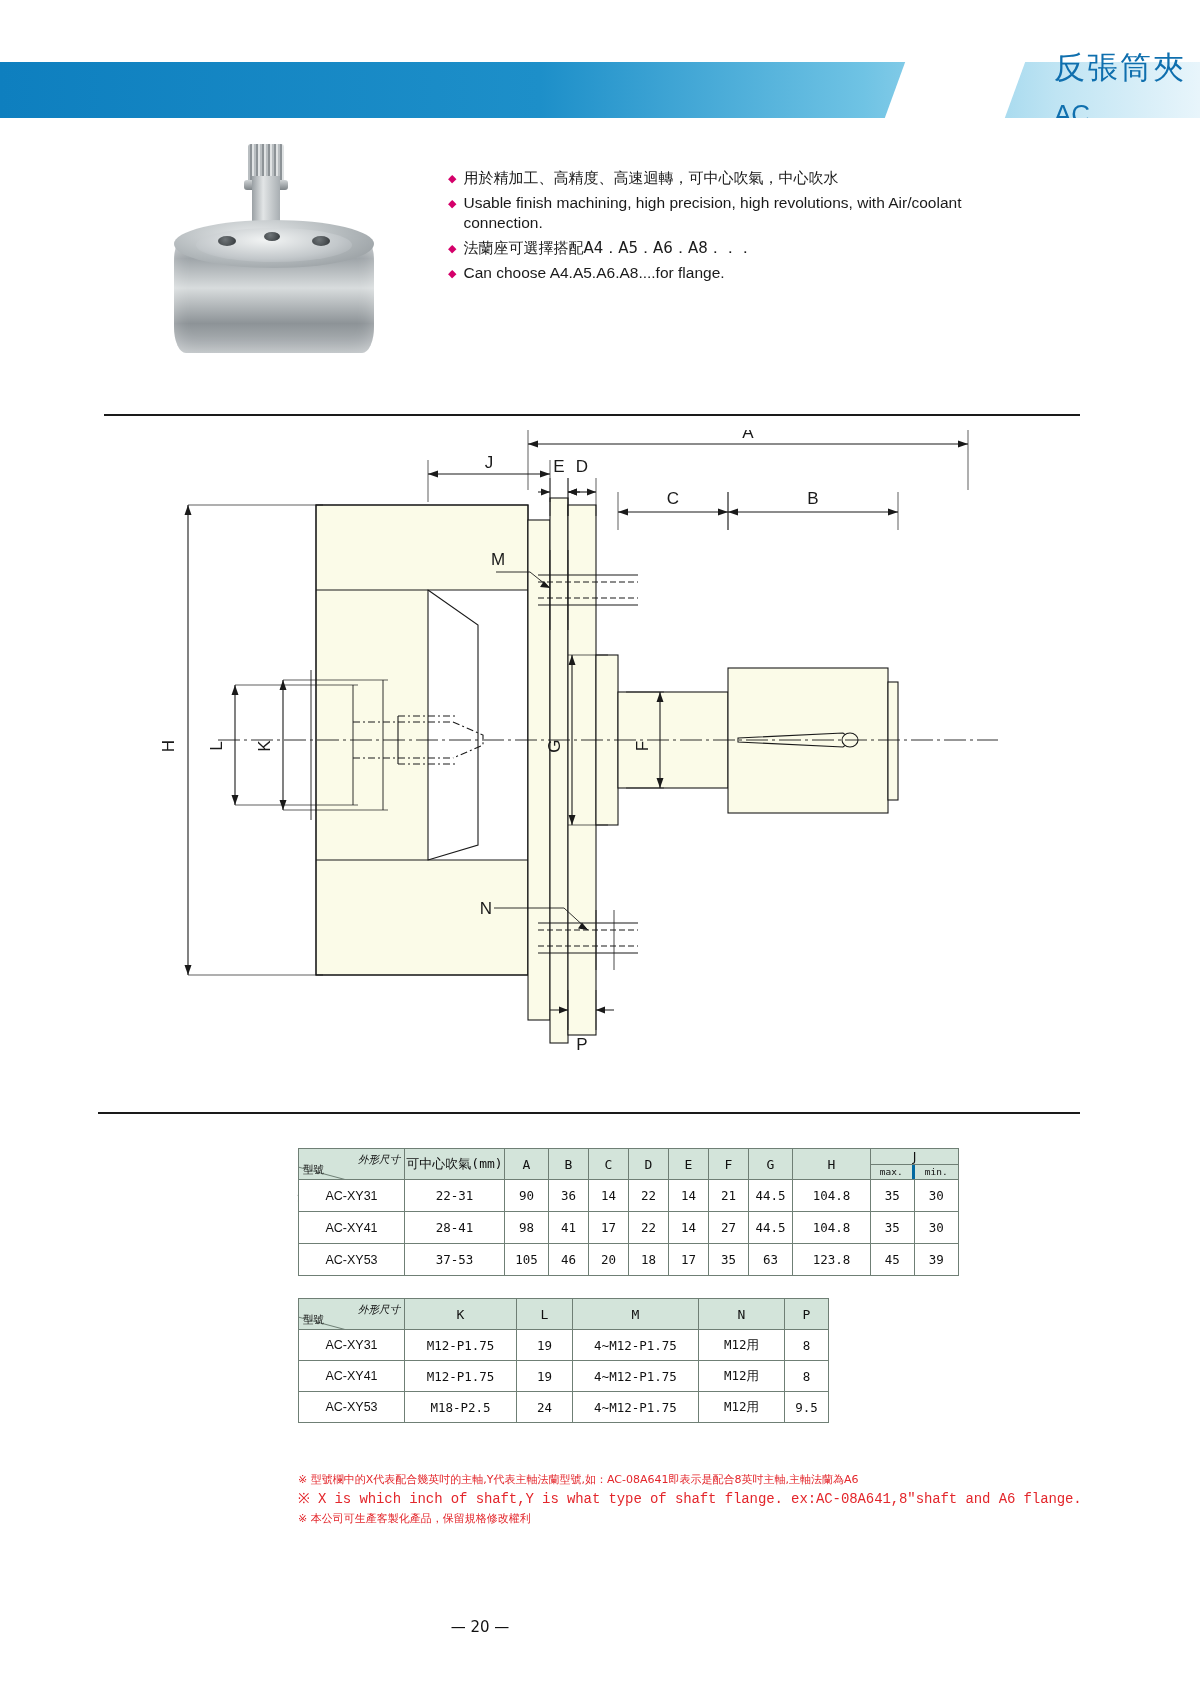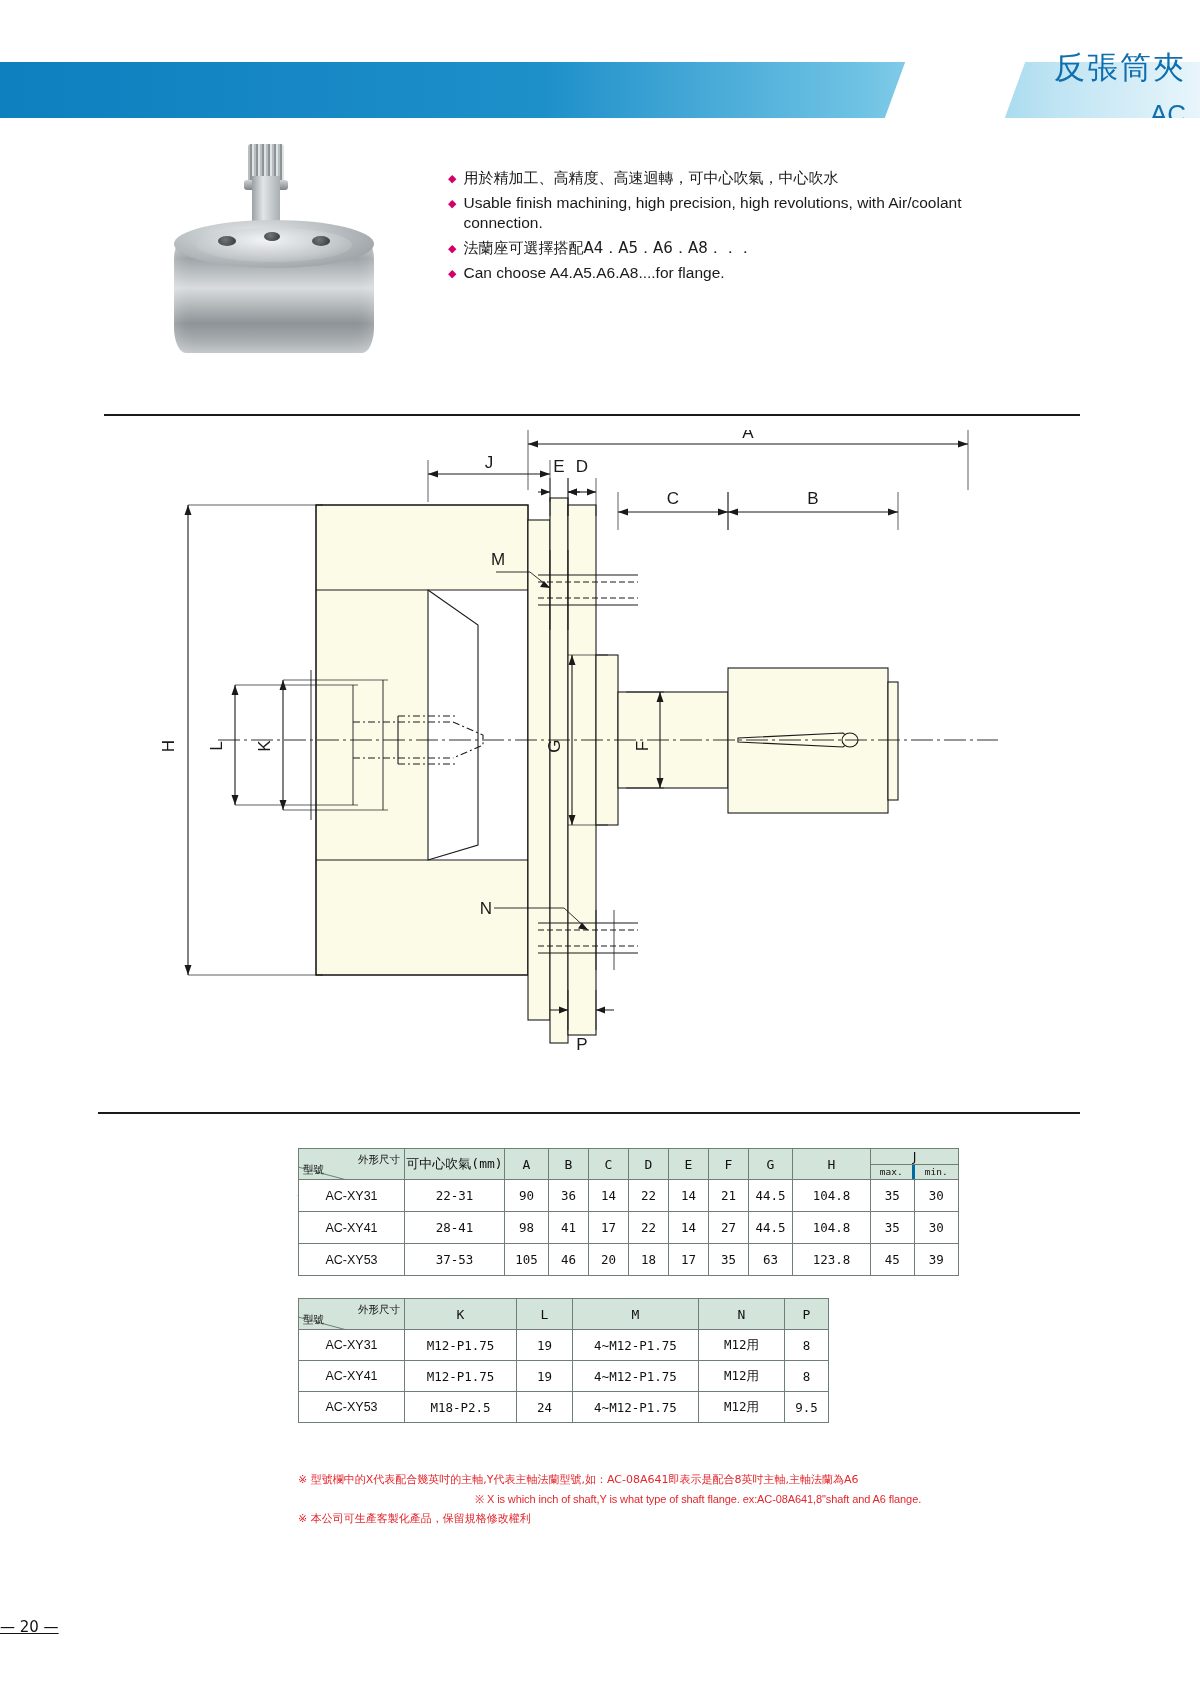--- a/index.html
+++ b/index.html
@@ -22,21 +22,20 @@
   }
   .band-blue {
     position: absolute;
     left: 0; top: 62px;
     width: 1200px; height: 56px;
     background: linear-gradient(to right, #0e7fbf 0%, #1d8fc9 45%, #6fc3e4 72%, #bfe4f3 88%, #e8f5fb 100%);
   }
   .band-title-wrap {
     position: absolute;
     right: 14px; top: 50px;
-    text-align: right;
   }
   .band-title {
     font-size: 31px;
     color: #0f6fae;
     letter-spacing: 2px;
     font-family: "DejaVu Sans", sans-serif;
     font-weight: normal;
     line-height: 1.1;
   }
   .band-sub {
@@ -199,21 +198,21 @@
     position: relative;
     background: #d3e4da;
   }
   .corner .tl, .corner .br {
     position: absolute;
     font-family: "DejaVu Sans", sans-serif;
     font-size: 10.5px;
     color: #111;
     line-height: 1;
   }
-  .corner .tl { right: 4px; top: 5px; }
+  .corner .tl { right: 4px; top: 5px; font-style: italic; }
   .corner .br { left: 4px; bottom: 5px; }
   .corner .diag {
     position: absolute;
     left: 0; top: 0; right: 0; bottom: 0;
     overflow: hidden;
   }
   .corner .diag:after {
     content: "";
     position: absolute;
     left: -10px; top: 50%;
@@ -256,30 +255,30 @@
     left: 298px; top: 1470px;
     width: 800px;
   }
   .note-line {
     color: #e3262b;
     font-size: 11px;
     line-height: 19.5px;
     font-family: "DejaVu Sans", sans-serif;
     white-space: nowrap;
   }
-  .note-line.en { font-family: Liberation Sans, sans-serif; font-size: 11px; letter-spacing: -0.1px; text-align: center; }
+  .note-line.en { font-family: Liberation Mono, monospace; font-size: 14px; letter-spacing: -0.1px; }
 
   .page-num {
     position: absolute;
     left: 0; top: 1618px;
     width: 960px;
+    text-align: center;
     font-size: 15px;
     color: #111;
     font-family: "DejaVu Sans", sans-serif;
-    text-decoration: underline;
   }
 </style>
 </head>
 <body>
 
 <div class="header-band">
   <div class="band-blue"></div>
   <div class="band-white-wedge"></div>
   <div class="band-title-wrap">
     <div class="band-title">反張筒夾</div>

